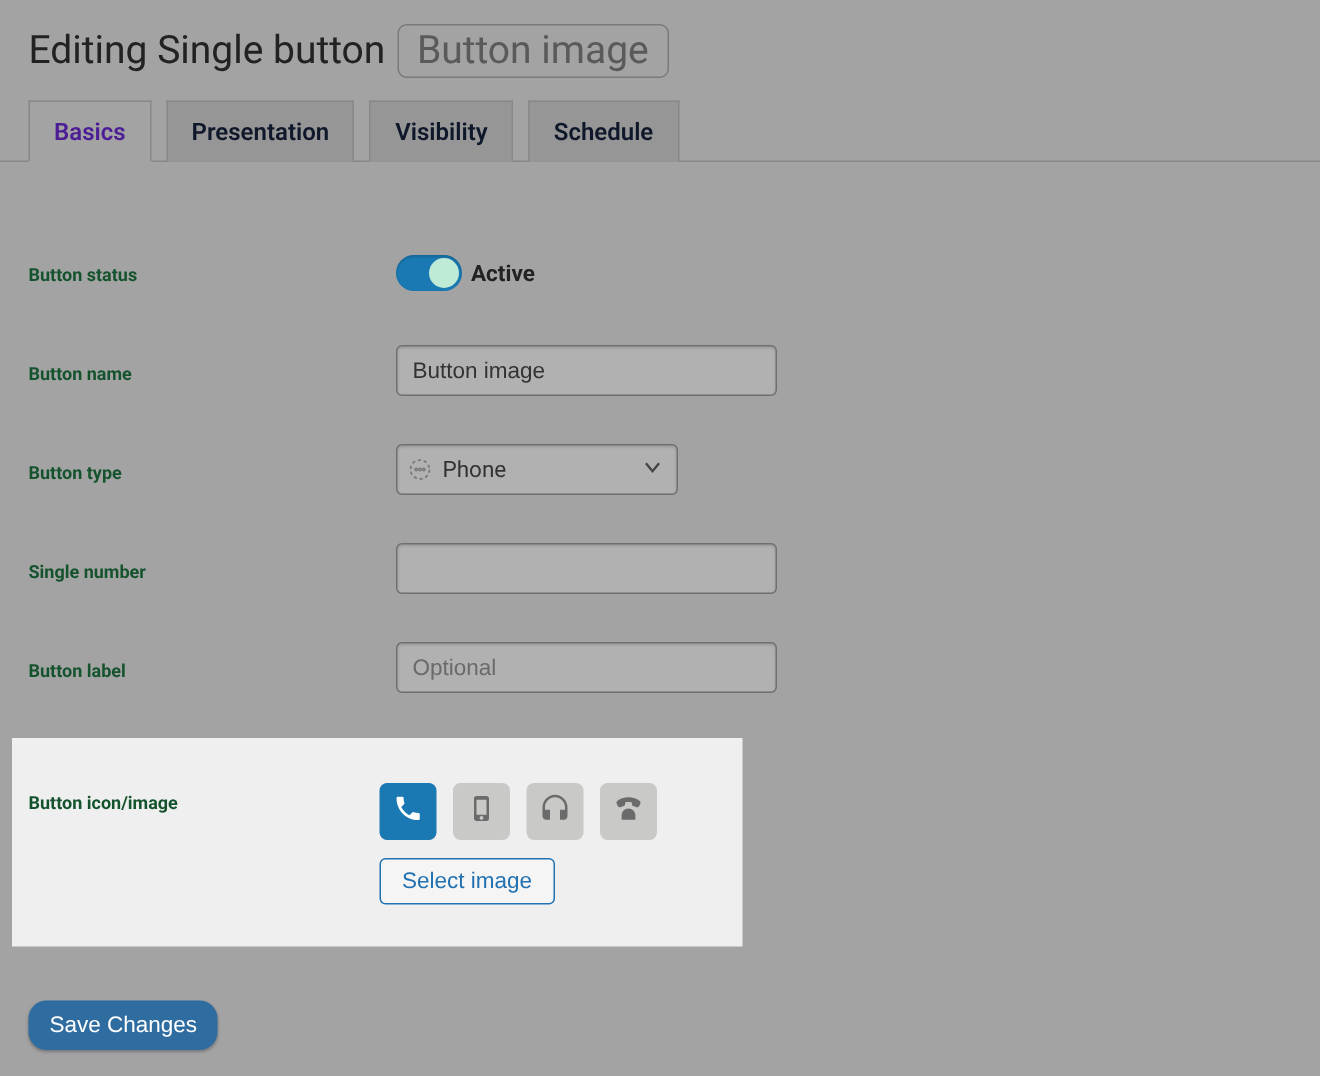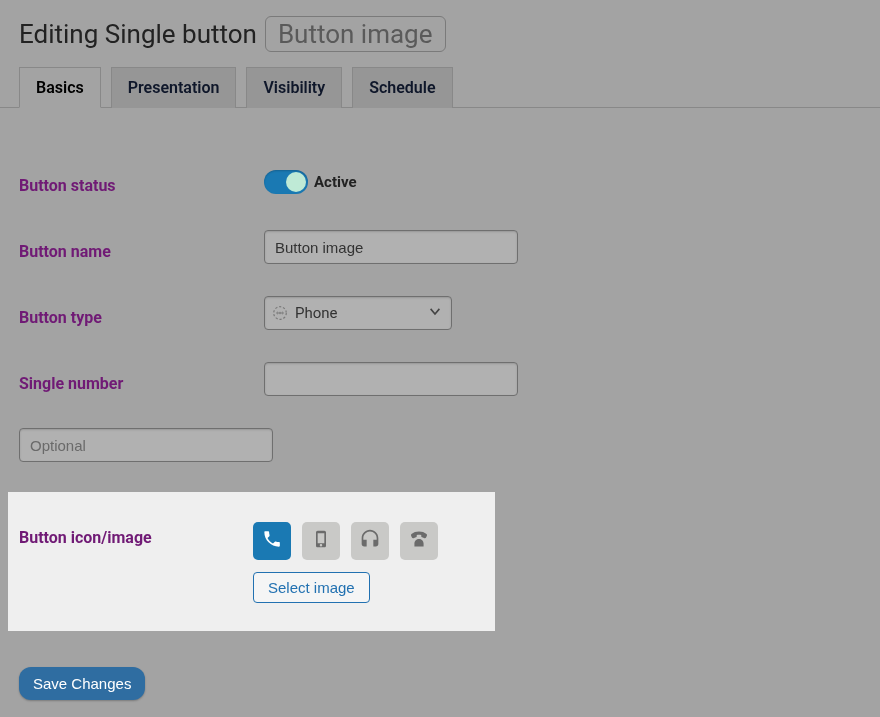--- a/index.html
+++ b/index.html
@@ -45,39 +45,39 @@
     color: #0f172a;
     background: #969696;
     border: 1px solid #888;
     border-bottom: none;
     cursor: pointer;
     position: relative;
     bottom: -1px;
   }
   .tab.active {
     background: #a3a3a3;
-    color: #000000;
+    color: #4c1d95;
     border-color: #888;
     border-bottom: 1px solid #a3a3a3;
   }
 
   .form-area { padding-top: 56px; }
 
   .form-row {
     display: flex;
     align-items: flex-start;
     padding: 0 19px;
     min-height: 66px;
   }
   .form-row.tight { min-height: 60px; }
   .label-col {
     width: 245px;
-    font-size: 16px;
+    font-size: 12px;
     font-weight: 700;
-    color: #701a75;
+    color: #14532d;
     padding-top: 12px;
   }
   .field-col { flex: 1; }
 
   
   .toggle-wrap {
     display: flex;
     align-items: center;
     gap: 6px;
     padding-top: 6px;
@@ -263,20 +263,21 @@
   
   <div class="form-row">
     <div class="label-col">Single number</div>
     <div class="field-col">
       <input type="text" class="text-input" value="" style="">
     </div>
   </div>
 
   
   <div class="form-row tight">
+    <div class="label-col">Button label</div>
     <div class="field-col">
       <input type="text" class="text-input" placeholder="Optional" style="">
     </div>
   </div>
 
   
   <div class="highlight-row">
     <div class="label-col">Button icon/image</div>
     <div class="field-col">
       <div class="icon-set">

